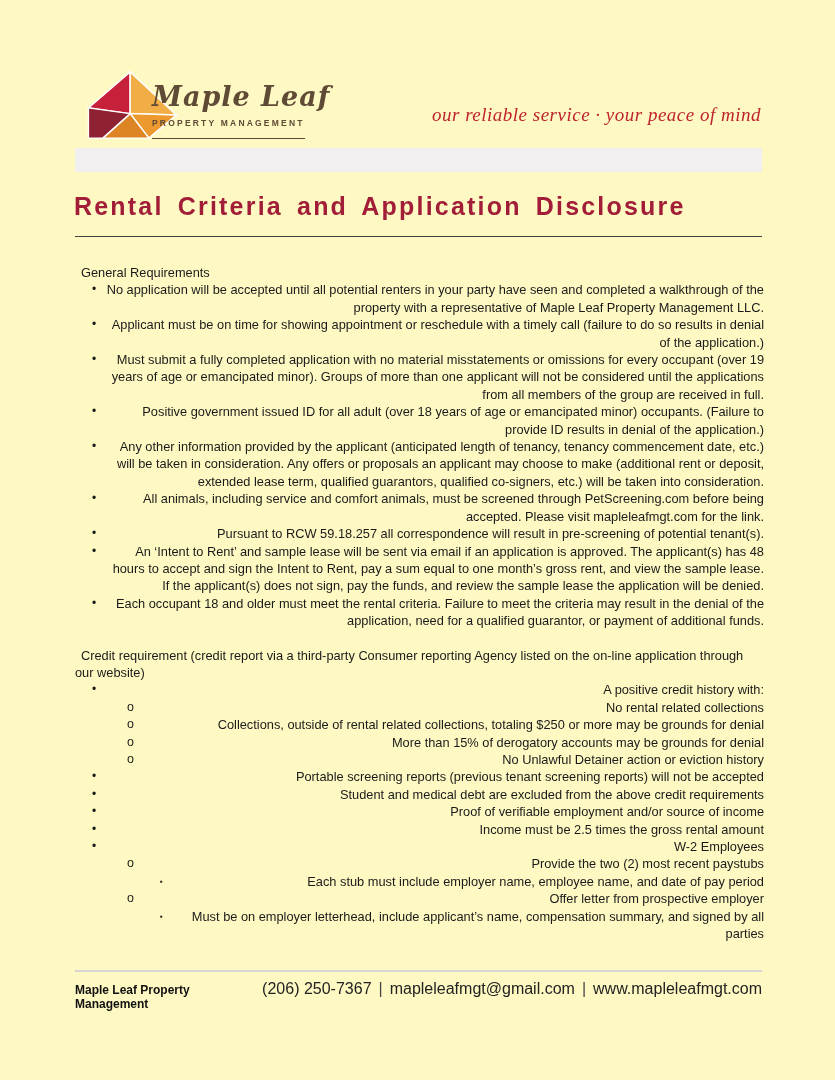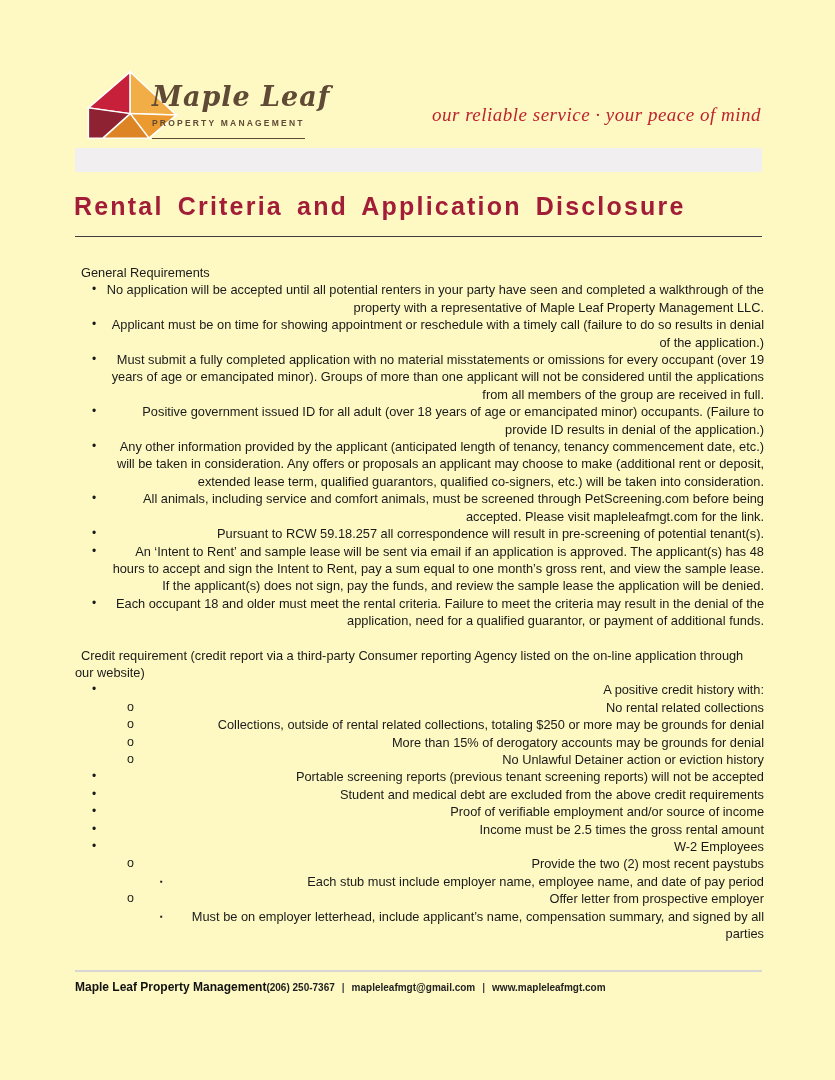--- a/index.html
+++ b/index.html
@@ -105,21 +105,21 @@
     position: absolute;
     left: 75px;
     top: 970px;
     width: 687px;
     border-top: 2px solid #d8d5d5;
     padding-top: 8px;
     display: flex;
     align-items: baseline;
   }
   .footer-company { font-weight: bold; font-size: 12px; color: #111; }
-  .footer-contact { font-size: 10px; color: #222; white-space: nowrap; font-weight: bold; }
+  .footer-contact { font-size: 16px; color: #222; white-space: nowrap; }
   .footer-sep { padding: 0 7px; color: #444; }
 </style>
 </head>
 <body>
 
 <div class="page">
 
   <svg class="logo-mark" viewBox="0 0 150 100" xmlns="http://www.w3.org/2000/svg">
     <polygon points="78,4 20,54 78,62" stroke="#ffffff" stroke-width="2" fill="#c6203b"></polygon>
     <polygon points="78,4 78,62 142,64" stroke="#ffffff" stroke-width="2" fill="#f2ae46"></polygon>

